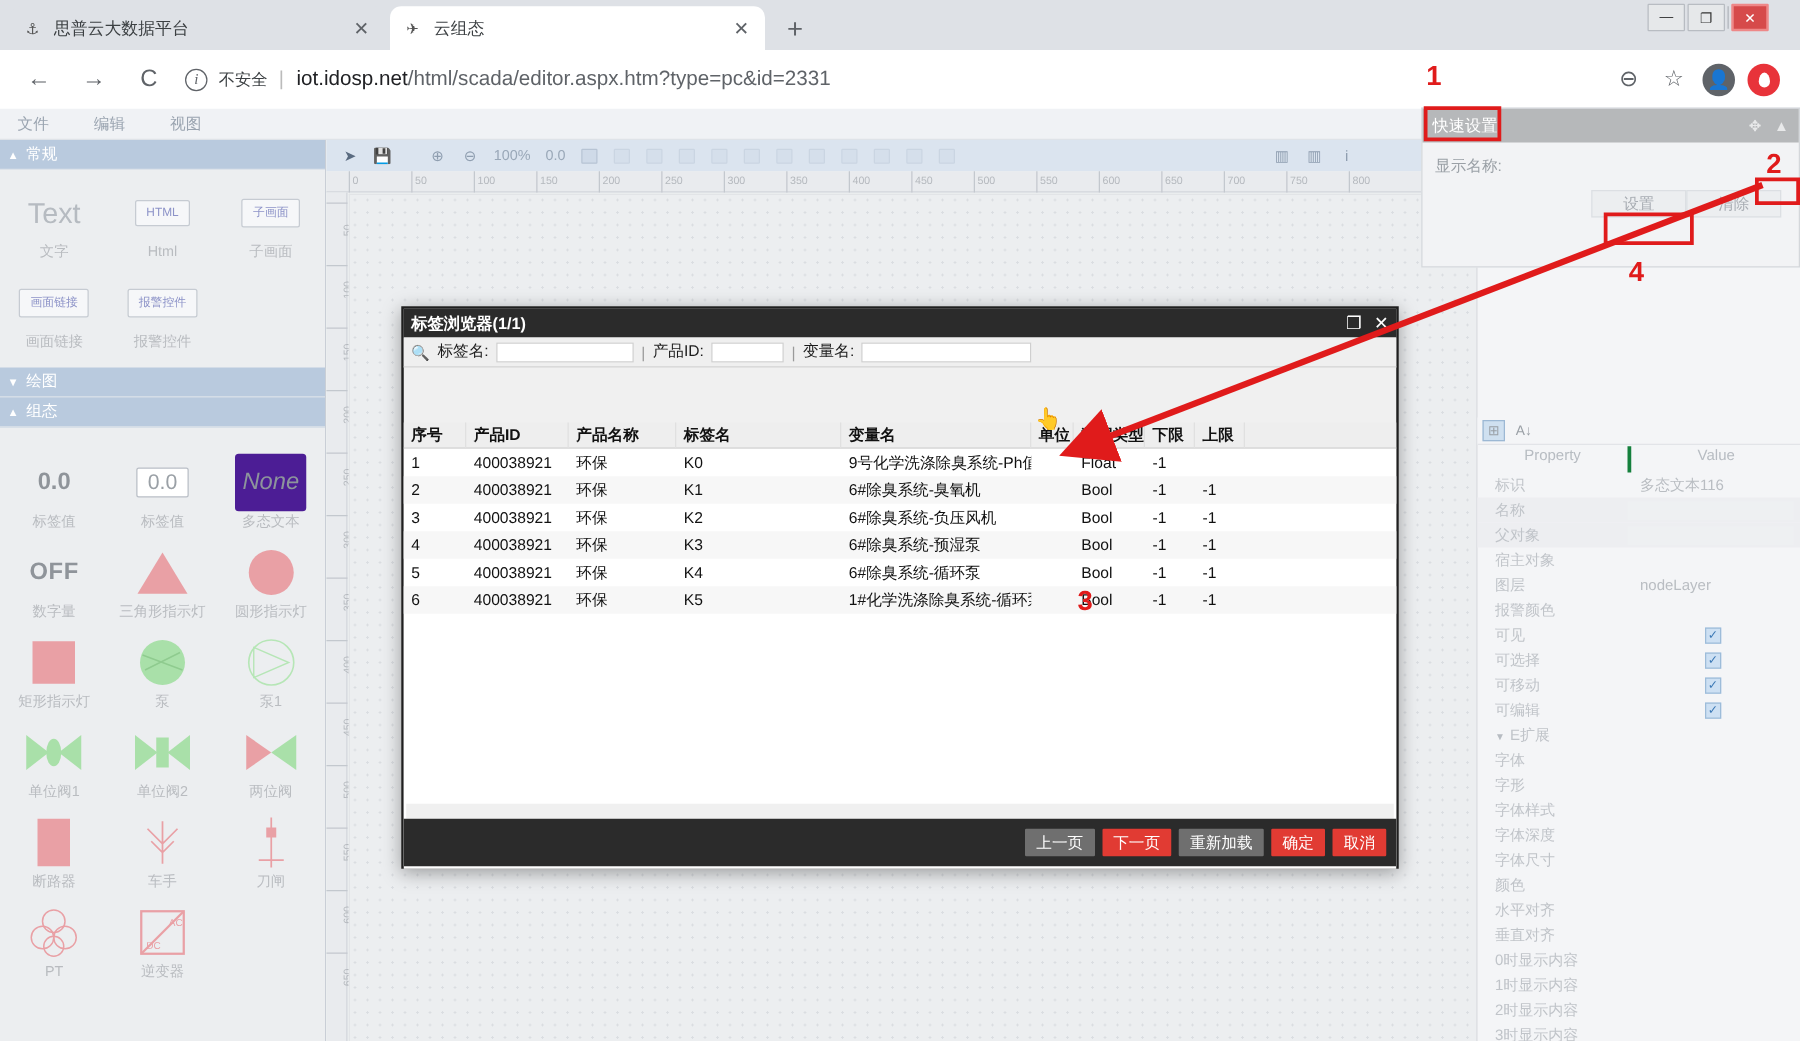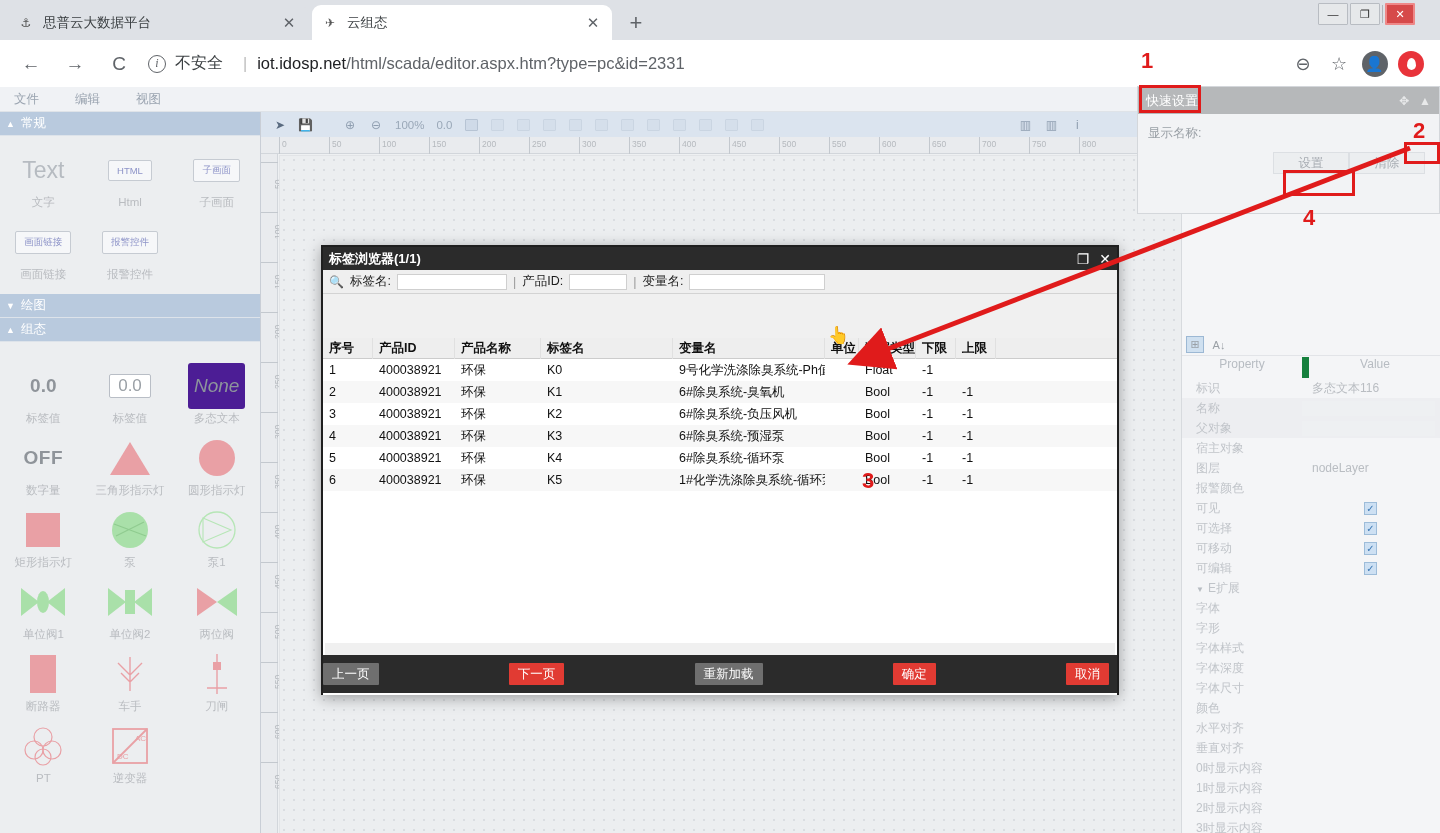--- a/index.html
+++ b/index.html
@@ -69,21 +69,21 @@
   .omnibox {
     flex:1; height:30px; margin:0 6px 0 12px;
     display:flex; align-items:center; font-size:17px;
   }
   .info-ico {
     width:18px; height:18px; border:1.4px solid #5f6368; border-radius:50%;
     display:flex; align-items:center; justify-content:center;
     font-size:12px; color:#5f6368; margin-right:9px; font-style:italic;
     font-family:"Liberation Serif", serif;
   }
-  .not-secure { color:#3c4043; font-size:16px; margin-right:20px; }
+  .not-secure { color:#3c4043; font-size:13px; margin-right:9px; }
   .url-divider { color:#bbb; margin-right:10px; font-size:16px; }
   .url-host { color:#202124; font-size:16.5px; }
   .url-path { color:#5f6368; font-size:16.5px; }
   .tb-icon {
     width:30px; height:30px; flex:none; margin-right:6px;
     display:flex; align-items:center; justify-content:center;
     font-size:18px; color:#5f6368;
   }
   .avatar-ico {
     width:26px; height:26px; border-radius:50%;
@@ -204,21 +204,21 @@
   .rp-ic {
     width:18px; height:17px; display:flex; align-items:center;
     justify-content:center; font-size:11px; color:#9aa0a6;
   }
   .rp-ic.sel { background:#cfe0f0; border:1px solid #9cb8d4; }
   .rp-header {
     position:absolute; top:245px; width:259px; height:21px;
     display:flex; font-size:12px; color:#b7bcc2;
   }
   .rp-header .c1 { width:120px; text-align:center; }
-  .rp-header .c2 { flex:1; text-align:center; border-left:7px solid #15803d; }
+  .rp-header .c2 { flex:1; text-align:center; border-left:3px solid #15803d; }
   .rp-rows { position:absolute; top:266px; width:259px; }
   .rp-row { display:flex; height:20px; align-items:center; font-size:12px; }
   .rp-row .k { width:120px; padding-left:14px; color:#c0c4c9; white-space:nowrap; }
   .rp-row .v { flex:1; padding-left:10px; color:#b9bdc2; }
   .rp-row.alt { background:#edeef1; }
   .rp-row .caret { font-size:8px; color:#b7bcc2; margin-right:4px; }
   .rp-field {
     height:15px; background:#eef0f2; border:none; margin-right:6px;
   }
   .rp-chk {
@@ -282,21 +282,21 @@
     align-items:center; }
   .tbl-row.odd { background:#f7f7f7; }
   .tbl-row .td { padding-left:6px; height:22px; display:flex; align-items:center;
     overflow:hidden; white-space:nowrap; }
   .col-idx{width:50px}.col-pid{width:82px}.col-pname{width:86px}
   .col-tag{width:132px}.col-var{width:152px}.col-unit{width:34px}
   .col-dtype{width:57px}.col-lo{width:40px}.col-hi{width:40px}
   .dlg-foot {
     position:absolute; left:0; bottom:0; width:794px; height:38px;
     background:#2b2b2b; display:flex; align-items:center;
-    justify-content:space-between; padding-right:8px; gap:6px;
+    justify-content:flex-end; padding-right:8px; gap:6px;
   }
   .dlg-foot .fbtn {
     height:22px; padding:0 9px; display:flex; align-items:center;
     justify-content:center; font-size:12.5px; color:#ffffff; border-radius:1px;
   }
   .fbtn.gray { background:#6f6f6f; }
   .fbtn.red  { background:#e13b33; }
   .dlg-scrollzone {
     position:absolute; left:2px; bottom:38px; width:790px; height:12px;
     background:#f0f0f0;

